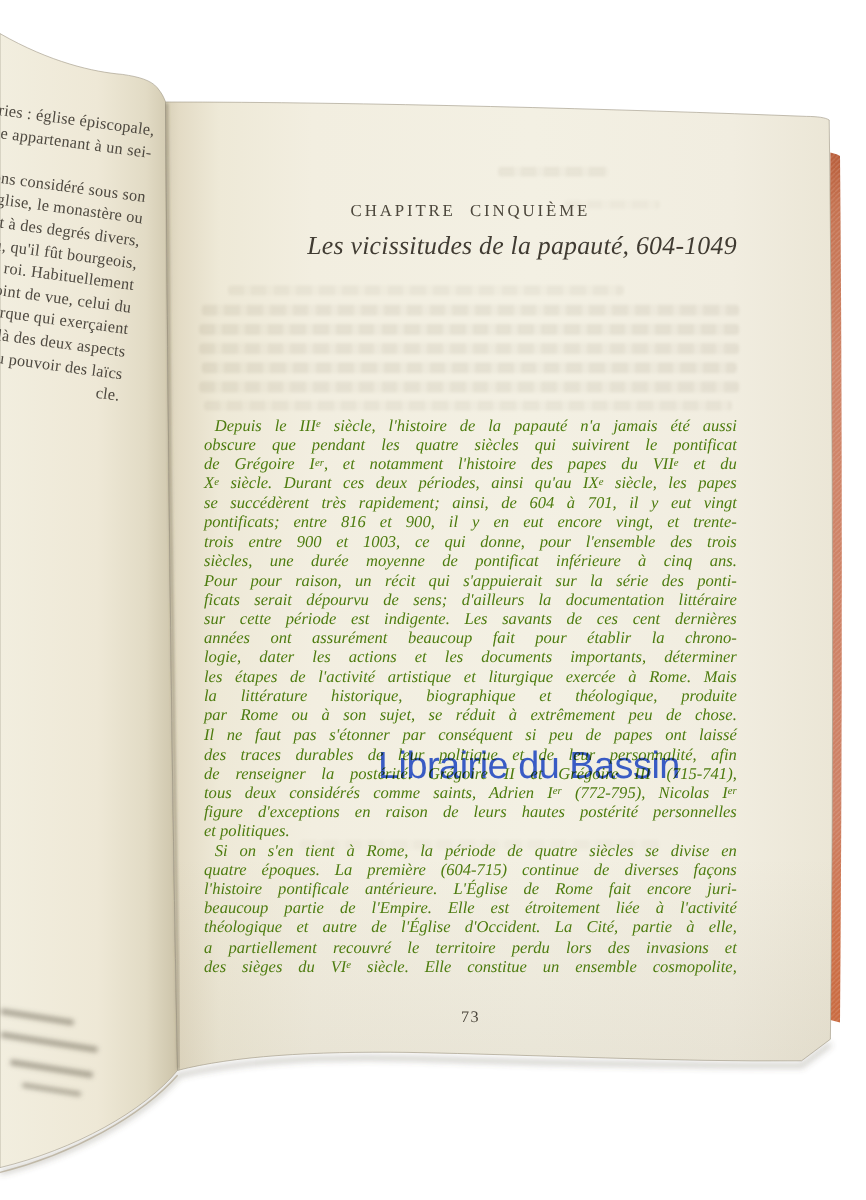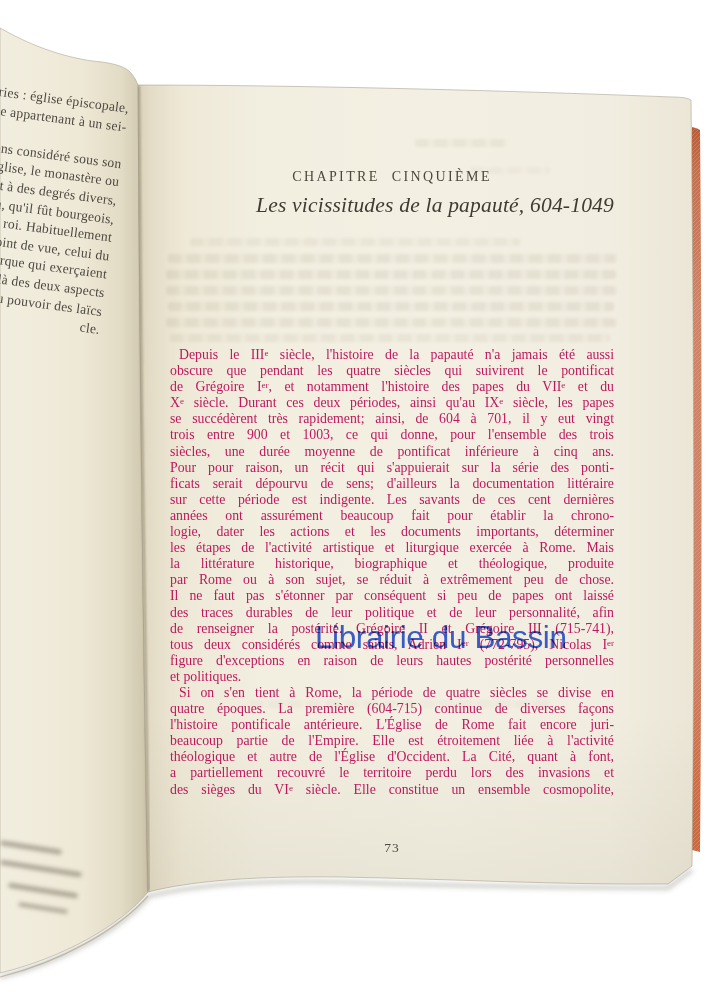--- a/index.html
+++ b/index.html
@@ -14,21 +14,21 @@
            color:#4e4940;letter-spacing:.2px;}
   .lp-line{min-height:18.6px;white-space:nowrap;}
 
   
   .col{position:absolute;left:170px;top:0;width:444px;color:#4a463c;}
   .heading{position:absolute;left:0;top:169px;width:100%;text-align:center;
            font-size:14px;letter-spacing:2.4px;word-spacing:6px;color:#4c473c;}
   .title{position:absolute;left:0;top:193px;width:100%;text-align:right;
          font-style:italic;font-size:21.5px;color:#403b32;letter-spacing:.2px;white-space:nowrap;}
   .bodytext{position:absolute;left:0;top:347px;width:444px;
-            font-size:13.8px;line-height:16.1px;color:#be185d;}
+            font-size:13.8px;line-height:16.1px;color:#4d7c0f;font-style:italic;}
   .para{margin:0;}
   .jline{text-align:justify;text-align-last:justify;height:16.1px;overflow:visible;}
   .jline.indent{text-indent:9px;}
   .jline.short{text-align-last:left;}
   .jline sup{font-size:9px;line-height:0;vertical-align:3px;}
   .pagenum{position:absolute;left:0;top:840px;width:100%;text-align:center;
            font-size:13.5px;color:#4c473c;letter-spacing:1px;}
 
   
   .ghost{position:absolute;border-radius:3px;filter:blur(1.4px);
@@ -150,20 +150,21 @@
     <div class="heading">CHAPITRE CINQUIÈME</div>
     <div class="title">Les vicissitudes de la papauté, 604-1049</div>
 
     <div class="bodytext">
       <div class="para">
           <div class="jline indent">Depuis le III<sup>e</sup> siècle, l'histoire de la papauté n'a jamais été aussi</div>
           <div class="jline">obscure que pendant les quatre siècles qui suivirent le pontificat</div>
           <div class="jline">de Grégoire I<sup>er</sup>, et notamment l'histoire des papes du VII<sup>e</sup> et du</div>
           <div class="jline">X<sup>e</sup> siècle. Durant ces deux périodes, ainsi qu'au IX<sup>e</sup> siècle, les papes</div>
           <div class="jline">se succédèrent très rapidement; ainsi, de 604 à 701, il y eut vingt</div>
+          <div class="jline">pontificats; entre 816 et 900, il y en eut encore vingt, et trente-</div>
           <div class="jline">trois entre 900 et 1003, ce qui donne, pour l'ensemble des trois</div>
           <div class="jline">siècles, une durée moyenne de pontificat inférieure à cinq ans.</div>
           <div class="jline">Pour pour raison, un récit qui s'appuierait sur la série des ponti-</div>
           <div class="jline">ficats serait dépourvu de sens; d'ailleurs la documentation littéraire</div>
           <div class="jline">sur cette période est indigente. Les savants de ces cent dernières</div>
           <div class="jline">années ont assurément beaucoup fait pour établir la chrono-</div>
           <div class="jline">logie, dater les actions et les documents importants, déterminer</div>
           <div class="jline">les étapes de l'activité artistique et liturgique exercée à Rome. Mais</div>
           <div class="jline">la littérature historique, biographique et théologique, produite</div>
           <div class="jline">par Rome ou à son sujet, se réduit à extrêmement peu de chose.</div>
@@ -172,21 +173,21 @@
           <div class="jline">de renseigner la postérité. Grégoire II et Grégoire III (715-741),</div>
           <div class="jline">tous deux considérés comme saints, Adrien I<sup>er</sup> (772-795), Nicolas I<sup>er</sup></div>
           <div class="jline">figure d'exceptions en raison de leurs hautes postérité personnelles</div>
           <div class="jline short">et politiques.</div>
         </div>
       <div class="para">
           <div class="jline indent">Si on s'en tient à Rome, la période de quatre siècles se divise en</div>
           <div class="jline">quatre époques. La première (604-715) continue de diverses façons</div>
           <div class="jline">l'histoire pontificale antérieure. L'Église de Rome fait encore juri-</div>
           <div class="jline">beaucoup partie de l'Empire. Elle est étroitement liée à l'activité</div>
-          <div class="jline">théologique et autre de l'Église d'Occident. La Cité, quant à font,</div>
+          <div class="jline">théologique et autre de l'Église d'Occident. La Cité, partie à elle,</div>
           <div class="jline">a partiellement recouvré le territoire perdu lors des invasions et</div>
           <div class="jline">des sièges du VI<sup>e</sup> siècle. Elle constitue un ensemble cosmopolite,</div>
         </div>
     </div>
 
     <div class="pagenum">73</div>
   </div>
 
   <div class="watermark">Librairie du Bassin</div>
 

